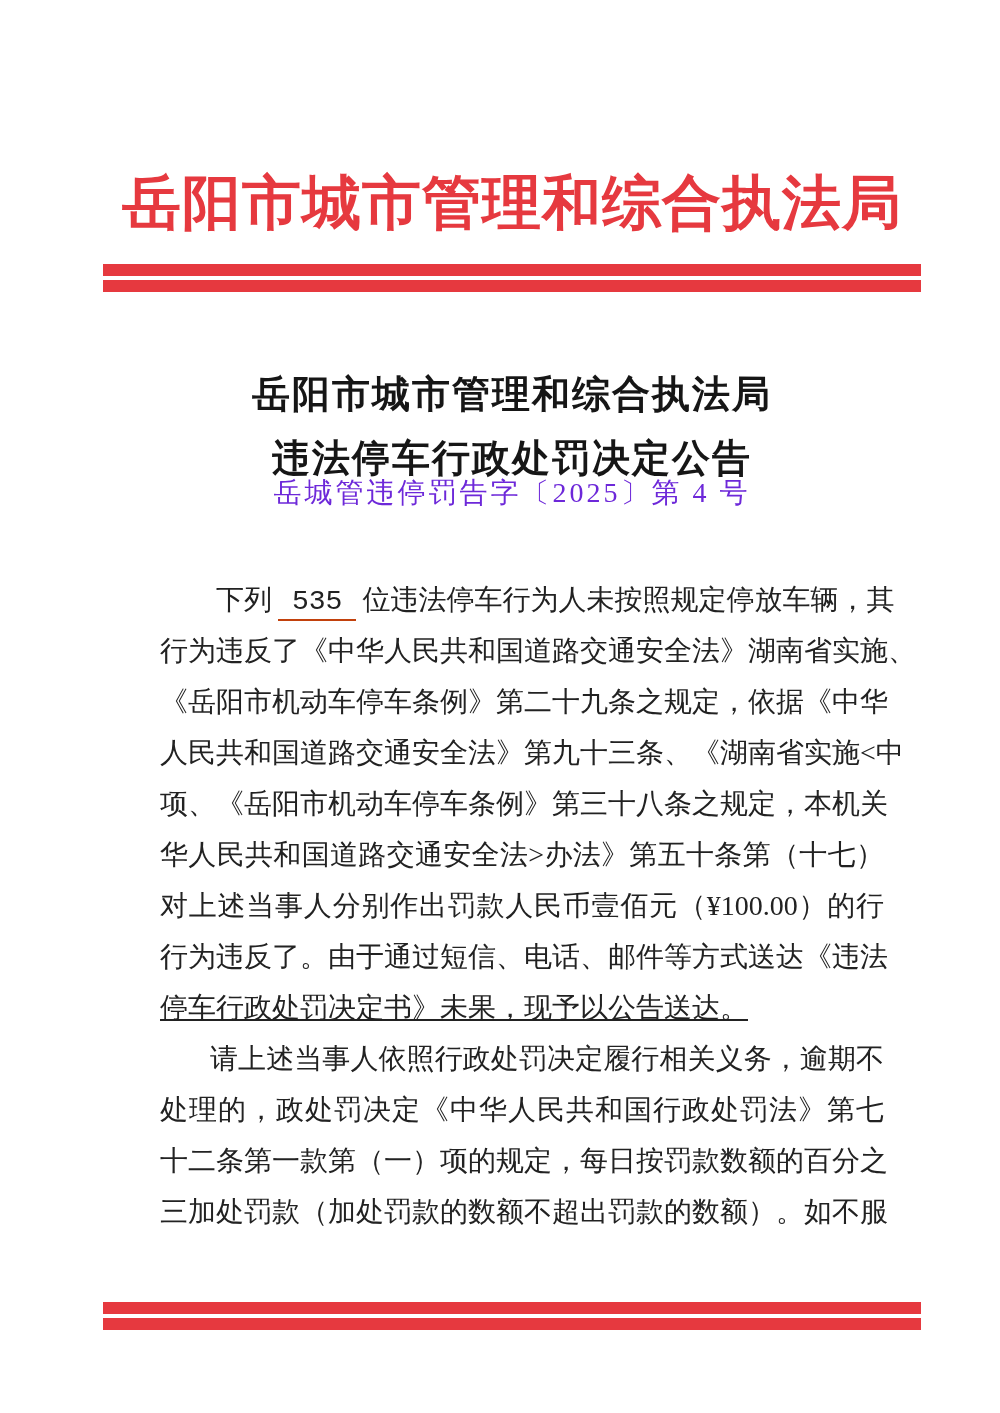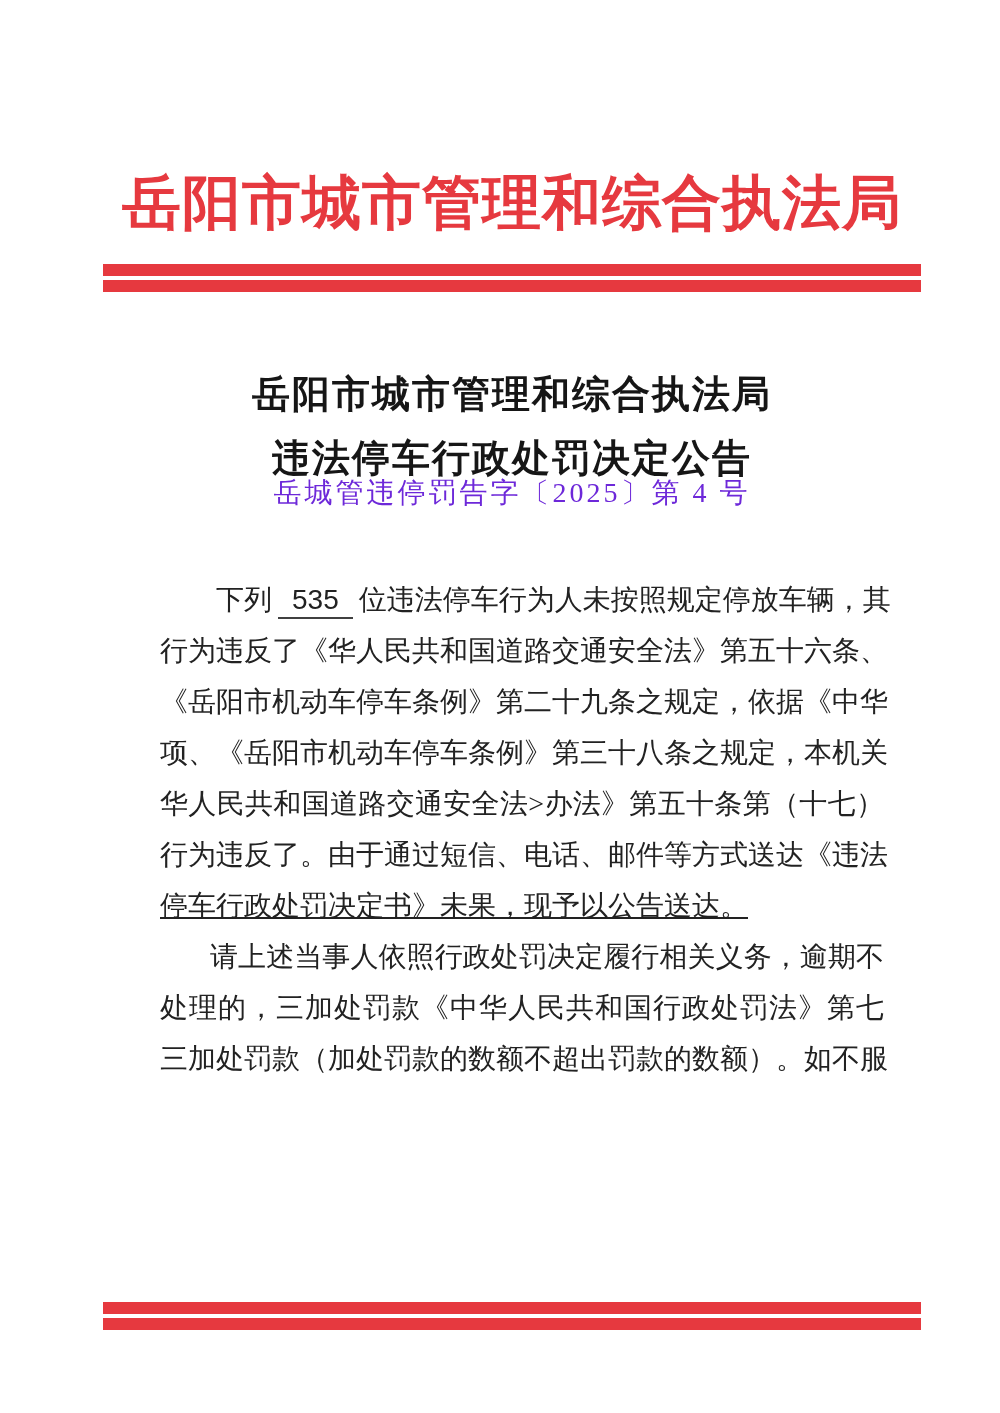--- a/index.html
+++ b/index.html
@@ -87,23 +87,23 @@
   .line.para-end{
     text-align-last:left;
     text-decoration:underline;
   }
   .line.indent{
     padding-left:56px;
   }
   .underlined-num{
     display:inline-block;
     padding:0 14px;
-    border-bottom:2px solid #404040;
+    border-bottom:2px solid #c2410c;
     line-height:34px;
-    font-family:Liberation Sans, sans-serif;
+    font-family:Liberation Mono, monospace;
   }
 </style>
 </head>
 <body>
 
 <div class="page">
 
   <div class="letterhead-title">岳阳市城市管理和综合执法局</div>
 
   <div class="rule rule-top">
@@ -115,28 +115,31 @@
     <div>岳阳市城市管理和综合执法局</div>
     <div>违法停车行政处罚决定公告</div>
   </div>
 
   <div class="doc-number">岳城管违停罚告字〔2025〕第 4 号</div>
 
   <div class="body-text">
     <div class="line indent">
       <span>下列</span><span class="underlined-num">535</span><span>位违法停车行为人未按照规定停放车辆，其</span>
     </div>
-    <div class="line">行为违反了《华人民共和国道路交通安全法》第五十六条、</div>
+    <div class="line">行为违反了《中华人民共和国道路交通安全法》湖南省实施、</div>
     <div class="line">《岳阳市机动车停车条例》第二十九条之规定，依据《中华</div>
+    <div class="line">人民共和国道路交通安全法》第九十三条、《湖南省实施&lt;中</div>
     <div class="line">项、《岳阳市机动车停车条例》第三十八条之规定，本机关</div>
     <div class="line">华人民共和国道路交通安全法&gt;办法》第五十条第（十七）</div>
+    <div class="line">对上述当事人分别作出罚款人民币壹佰元（¥100.00）的行</div>
     <div class="line">行为违反了。由于通过短信、电话、邮件等方式送达《违法</div>
     <div class="line para-end">停车行政处罚决定书》未果，现予以公告送达。</div>
     <div class="line indent">请上述当事人依照行政处罚决定履行相关义务，逾期不</div>
-    <div class="line">处理的，三加处罚款《中华人民共和国行政处罚法》第七</div>
+    <div class="line">处理的，政处罚决定《中华人民共和国行政处罚法》第七</div>
+    <div class="line">十二条第一款第（一）项的规定，每日按罚款数额的百分之</div>
     <div class="line">三加处罚款（加处罚款的数额不超出罚款的数额）。如不服</div>
   </div>
 
   <div class="rule rule-bottom">
     <div class="bar-thin"></div>
     <div class="bar-thick"></div>
   </div>
 
 </div>
 

